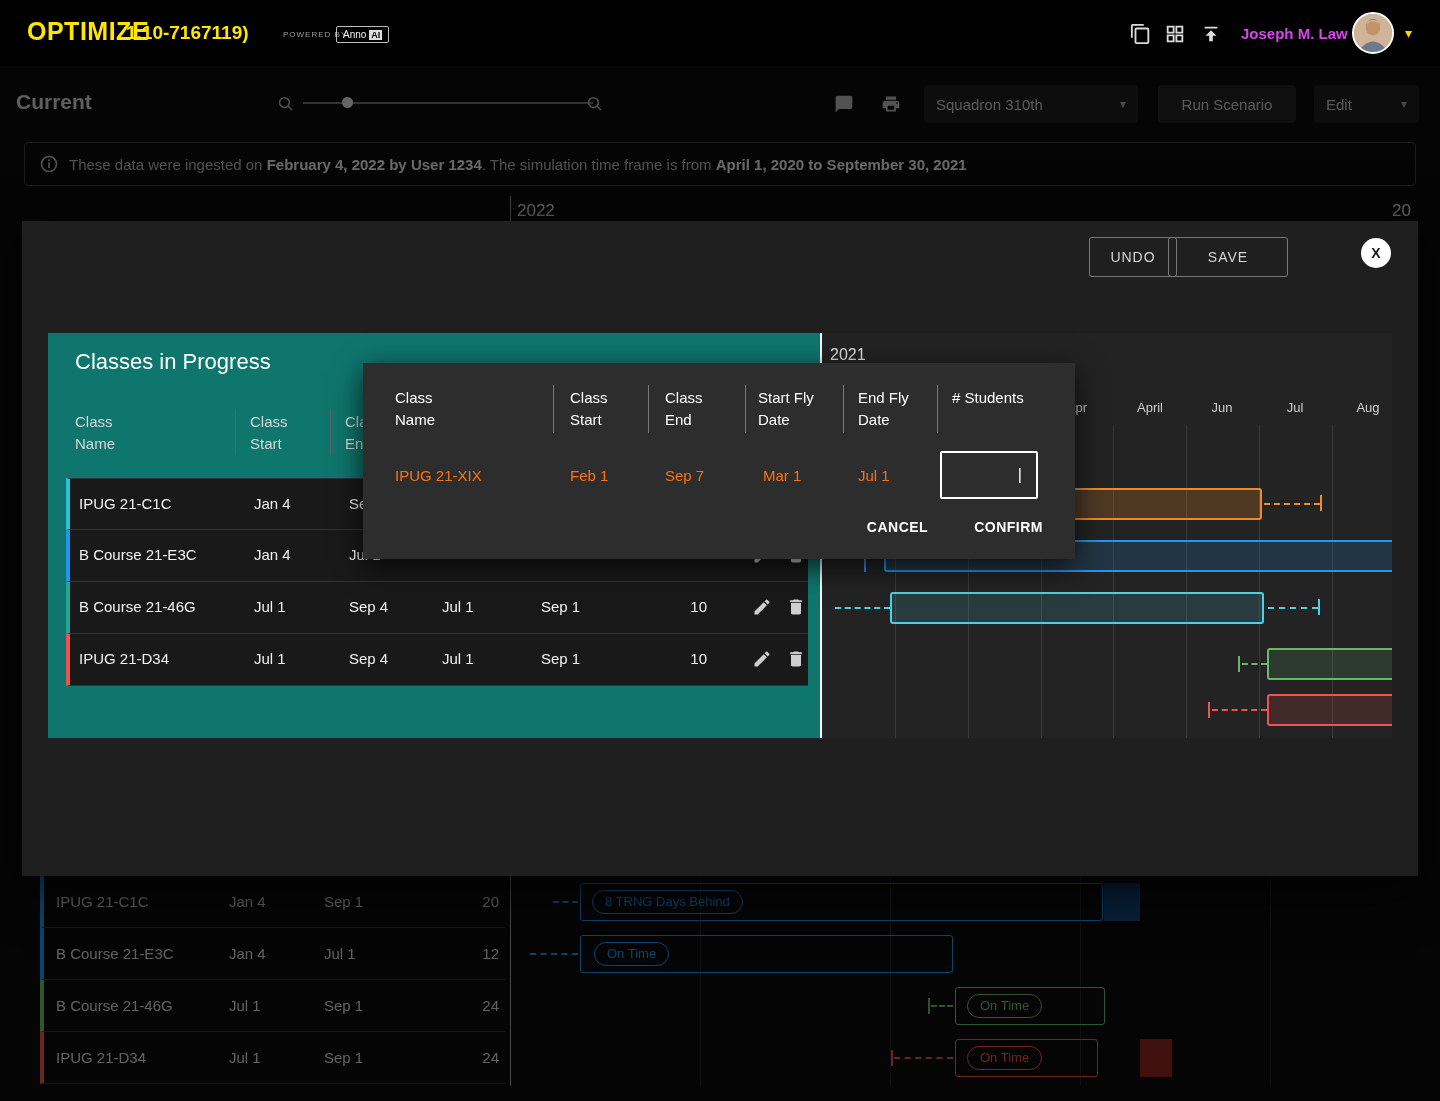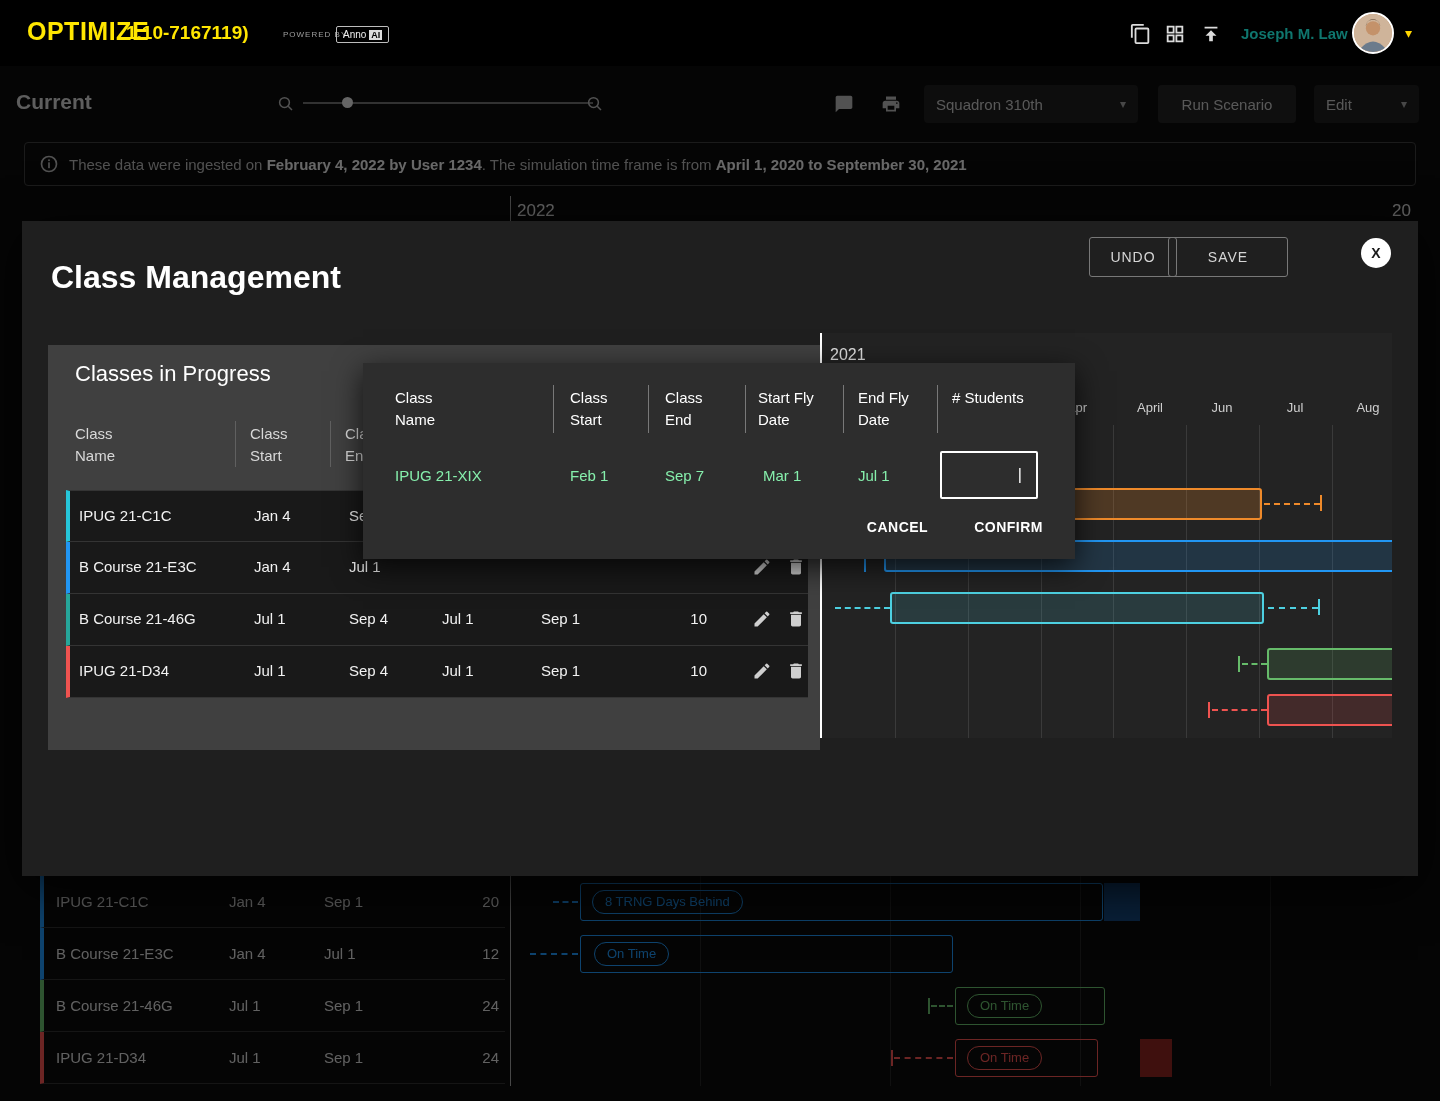--- a/index.html
+++ b/index.html
@@ -9,21 +9,21 @@
   button { font-family:inherit; cursor:pointer; }
 
   
   .app-header { position:absolute; top:0; left:0; width:1440px; height:66px; background:#000; z-index:60; }
   .logo { position:absolute; left:27px; top:17px; color:#ffe600; font-size:25px; font-weight:bold; letter-spacing:.5px; }
   .version { position:absolute; left:114px; top:22px; color:#ffe600; font-size:19px; font-weight:bold;padding-left:12px; }
   .powered-label { position:absolute; left:283px; top:30px; color:#9e9e9e; font-size:8px; letter-spacing:1px; }
   .brand-badge { position:absolute; left:336px; top:26px; border:1px solid #bdbdbd; border-radius:2px; color:#eee; font-size:10px; padding:2px 6px; display:flex; gap:3px; align-items:center; }
   .brand-ai { background:#ddd; color:#000; font-weight:bold; padding:0 2px; font-size:9px; }
   .hicon { position:absolute; top:23px; width:22px; height:22px; color:#dcdcdc; background:none; border:none; padding:0; }
-  .user-name { position:absolute; left:1241px; top:25px; color:#0f766e; font-weight:bold; font-size:15px; }
+  .user-name { position:absolute; left:1241px; top:25px; color:#d946ef; font-weight:bold; font-size:15px; }
   .avatar { position:absolute; left:1352px; top:12px; width:42px; height:42px; border-radius:50%; border:2px solid #fff; overflow:hidden; background:#caa07a; }
   .user-chevron { position:absolute; left:1405px; top:25px; color:#ffd600; font-size:14px; background:none; border:none; }
 
   
   .bg-content { position:absolute; inset:0; background:#0d0d0d; }
   .view-label { position:absolute; left:16px; top:90px; font-size:21px; font-weight:bold; color:#d0d0d0; }
   .zoom-icon { position:absolute; width:18px; height:18px; color:#b5b5b5; top:95px; }
   .slider-track { position:absolute; left:303px; top:102px; width:290px; height:2px; background:#6f6f6f; }
   .slider-thumb { position:absolute; left:342px; top:97px; width:11px; height:11px; border-radius:50%; background:#e0e0e0; }
   .tool-icon { position:absolute; top:94px; width:20px; height:20px; color:#b5b5b5; }
@@ -51,21 +51,21 @@
   .overlay { position:absolute; left:0; top:66px; width:1440px; height:1035px; background:rgba(0,0,0,.55); z-index:50; }
 
   
   .modal { position:absolute; left:22px; top:221px; width:1396px; height:655px; background:#1f1f1f; z-index:100; box-shadow:0 12px 48px rgba(0,0,0,.85); }
   .modal-title { position:absolute; left:29px; top:38px; font-size:32px; font-weight:bold; color:#fff; }
   .btn-outline { position:absolute; height:40px; background:transparent; border:1px solid #787878; border-radius:3px; color:#d6d6d6; font-size:14px; letter-spacing:1px; }
   .undo-btn { left:1067px; top:16px; width:88px; }
   .save-btn { left:1146px; top:16px; width:120px; }
   .close-btn { position:absolute; left:1339px; top:17px; width:30px; height:30px; border-radius:50%; background:#fff; color:#1a1a1a; font-weight:bold; font-size:14px; border:none; display:flex; align-items:center; justify-content:center; }
   .modal-body { position:absolute; left:26px; top:112px; width:1344px; height:405px; }
-  .left-panel { position:absolute; left:0; top:12px; width:772px; height:405px; background:#404040; }
+  .left-panel { position:absolute; left:0; top:0; width:772px; height:405px; background:#0f766e; }
   .panel-divider { position:absolute; left:772px; top:0; width:2px; height:405px; background:#fff; z-index:3; }
   .right-panel { position:absolute; left:774px; top:0; width:570px; height:405px; background:#232323; overflow:hidden; }
 
   .panel-title { position:absolute; left:27px; top:16px; font-size:22px; color:#fff; }
   .thead { position:absolute; left:18px; top:70px; width:742px; height:62px; }
   .th { position:absolute; top:8px; font-size:15px; color:#d8d8d8; line-height:22px; }
   .th-div { position:absolute; top:6px; width:1px; height:46px; background:#606060; }
   .trow { position:absolute; left:18px; width:742px; height:52px; background:#191919; border-bottom:1px solid #343434; border-left:4px solid #555; }
   .trow.first { border-top:1px solid #343434; }
   .td { position:absolute; top:16px; font-size:15px; color:#f2f2f2; }
@@ -80,21 +80,21 @@
   .gline { position:absolute; top:92px; width:1px; height:313px; background:#3a3a3a; }
   .gbar { position:absolute; height:32px; border:2px solid #888; border-radius:3px; }
   .gdash { position:absolute; height:0; border-top:2px dashed #888; }
   .gtick { position:absolute; width:2px; height:16px; }
   .gtick-tall { height:32px; }
 
   
   .edit-popup { position:absolute; left:341px; top:142px; width:712px; height:196px; background:#2d2d2d; box-shadow:0 8px 28px rgba(0,0,0,.75); z-index:10; }
   .p-th { position:absolute; top:24px; font-size:15px; color:#fff; line-height:22px; }
   .p-div { position:absolute; top:22px; width:1px; height:48px; background:#787878; }
-  .p-td { position:absolute; top:104px; font-size:15px; color:#86efac; }
+  .p-td { position:absolute; top:104px; font-size:15px; color:#f97316; }
   .students-input { position:absolute; left:577px; top:88px; width:98px; height:48px; border:2px solid #fff; border-radius:2px; display:flex; align-items:center; justify-content:flex-end; padding-right:14px; color:#fff; font-size:16px; cursor:text; }
   .popup-actions { position:absolute; right:32px; top:156px; display:flex; gap:46px; }
   .text-btn { background:none; border:none; color:#fff; font-size:14px; font-weight:bold; letter-spacing:.5px; }
 </style>
 </head>
 <body>
 
 <div class="page">
 
   <div class="bg-content">
@@ -233,21 +233,20 @@
         <circle cx="20" cy="20" r="20" fill="#cfb49a"></circle>
         <circle cx="20" cy="15" r="7.5" fill="#c4926a"></circle>
         <path d="M12.5 13a7.5 7.5 0 0 1 15 0q0-7-7.5-7t-7.5 7z" fill="#4c3a2a"></path>
         <path d="M7 36q13-14 26 0v4H7z" fill="#6b7b8c"></path>
       </svg>
     </span>
     <button class="user-chevron">▾</button>
   </header>
 
   <div class="modal">
-    <h1 class="modal-title">Class Management</h1>
     <button class="btn-outline undo-btn">UNDO</button>
     <button class="btn-outline save-btn">SAVE</button>
     <button class="close-btn">X</button>
 
     <div class="modal-body">
 
       <div class="left-panel">
         <div class="panel-title">Classes in Progress</div>
 
         <div class="thead">

